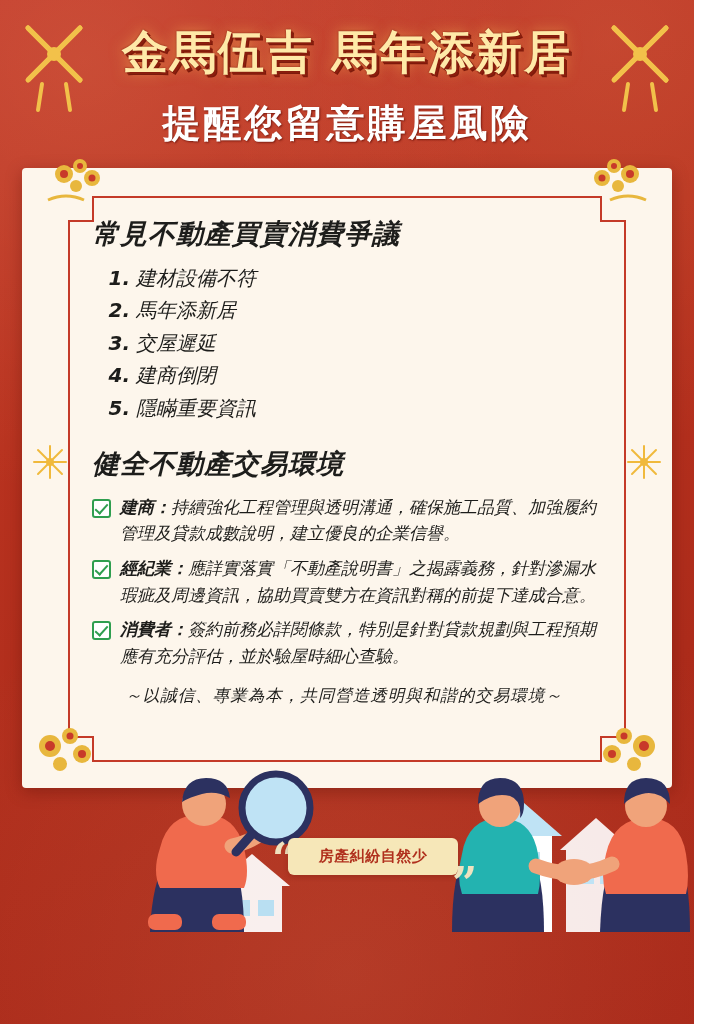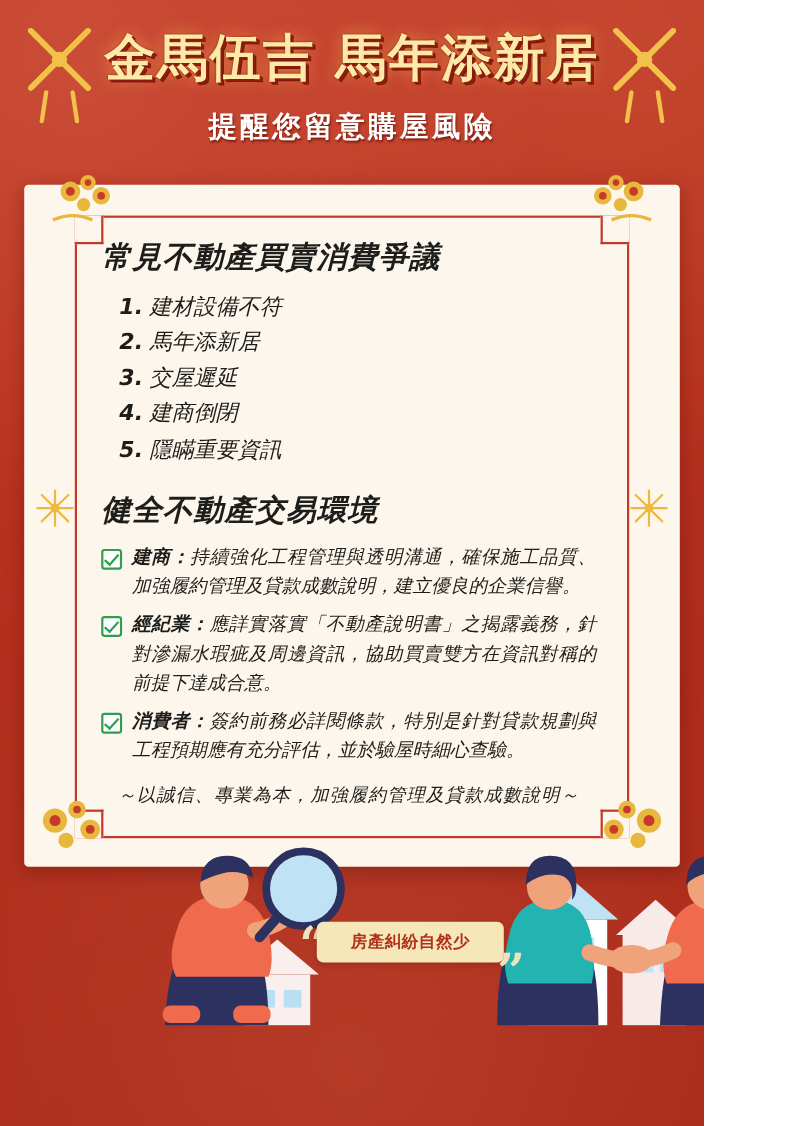--- a/index.html
+++ b/index.html
@@ -3,21 +3,21 @@
 <meta charset="utf-8">
 <style>
   * { box-sizing: border-box; margin: 0; padding: 0; }
   html, body {
     width: 723px; height: 1024px;
     font-family: "Liberation Sans", sans-serif;
     overflow: hidden;
   }
   #poster {
     position: relative;
-    width: 640px; height: 1024px;
+    width: 694px; height: 1024px;
     background: linear-gradient(160deg, #c0372a 0%, #b8321f 35%, #ad2c1b 70%, #a82718 100%);
     overflow: hidden;
   }
   
   #poster::before {
     content: "";
     position: absolute; inset: 0;
     background:
       radial-gradient(circle at 12% 6%, rgba(255,180,120,.18), transparent 38%),
       radial-gradient(circle at 88% 4%, rgba(255,180,120,.15), transparent 35%),
@@ -41,21 +41,21 @@
     text-shadow:
       0 0 2px #7c1a0c,
       2px 2px 0 #8d1f0e,
       3px 3px 0 #7c1a0c,
       0 0 14px rgba(255,200,90,.55);
     white-space: nowrap;
   }
   .title-sub {
     margin-top: 14px;
     font-family: "DejaVu Sans", "Liberation Sans", sans-serif;
-    font-size: 26px;
+    font-size: 38px;
     font-weight: bold;
     color: #ffffff;
     letter-spacing: 3px;
     text-shadow: 1px 1px 2px rgba(110,20,10,.85);
   }
 
   
   .knot {
     position: absolute;
     top: 10px;
@@ -407,21 +407,21 @@
         <li class="check-item">
           <span class="cbox"></span>
           <span class="check-text"><span class="role">經紀業：</span><span>應詳實落實「不動產說明書」之揭露義務，針對滲漏水瑕疵及周邊資訊，協助買賣雙方在資訊對稱的前提下達成合意。</span></span>
         </li>
         <li class="check-item">
           <span class="cbox"></span>
           <span class="check-text"><span class="role">消費者：</span><span>簽約前務必詳閱條款，特別是針對貸款規劃與工程預期應有充分評估，並於驗屋時細心查驗。</span></span>
         </li>
       </ul>
 
-      <div class="footer-note">～以誠信、專業為本，加強履約管理及貸款成數說明～</div>
+      <div class="footer-note">～以誠信、專業為本，共同營造透明與和諧的交易環境～</div>
     </div>
   </div>
 
   <div class="illus">
     <svg viewBox="0 0 723 220" width="723" height="220">
 
       <g>
         <polygon points="214,168 252,136 290,168" fill="#ffffff" opacity=".92"></polygon>
         <rect x="222" y="168" width="60" height="46" fill="#ffffff" opacity=".92"></rect>
         <rect x="234" y="182" width="16" height="16" fill="#b9dff2"></rect>

